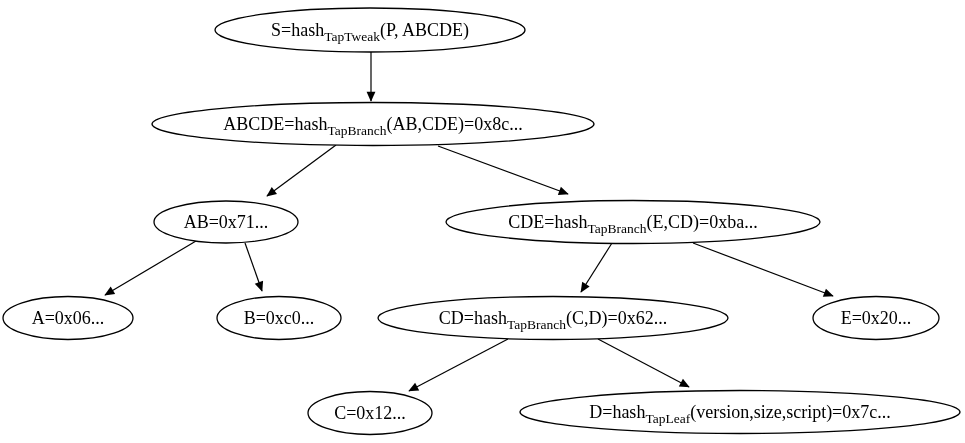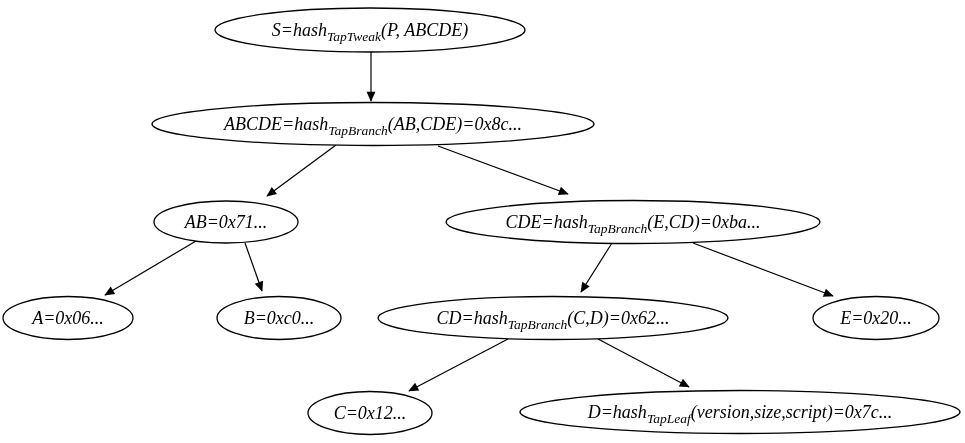--- a/index.html
+++ b/index.html
@@ -5,21 +5,20 @@
   html, body {
     margin: 0;
     padding: 0;
     background: #ffffff;
   }
   .canvas {
     width: 965px;
     height: 443px;
     position: relative;
     background: #ffffff;
-    font-style: italic;
   }
   svg {
     display: block;
     font-family: "Liberation Serif", "DejaVu Serif", serif;
   }
   .node-ellipse {
     fill: #ffffff;
     stroke: #000000;
     stroke-width: 1.3;
   }

